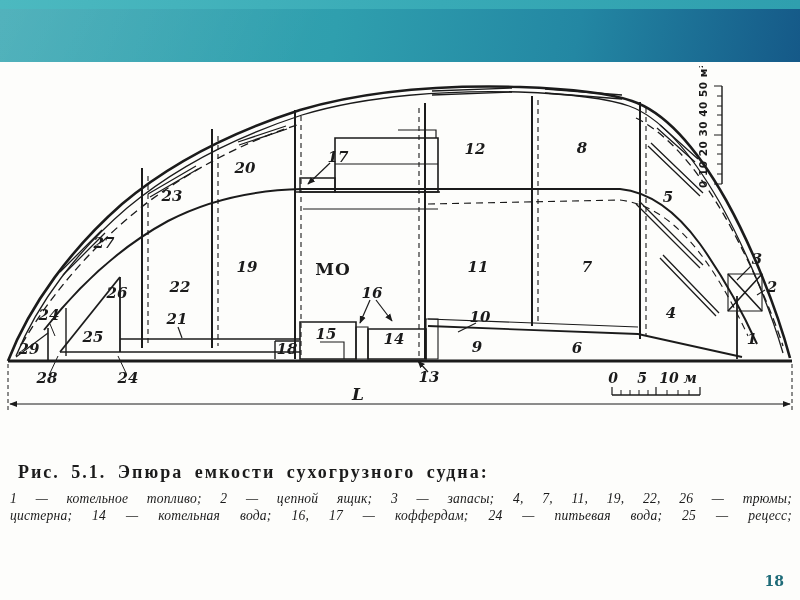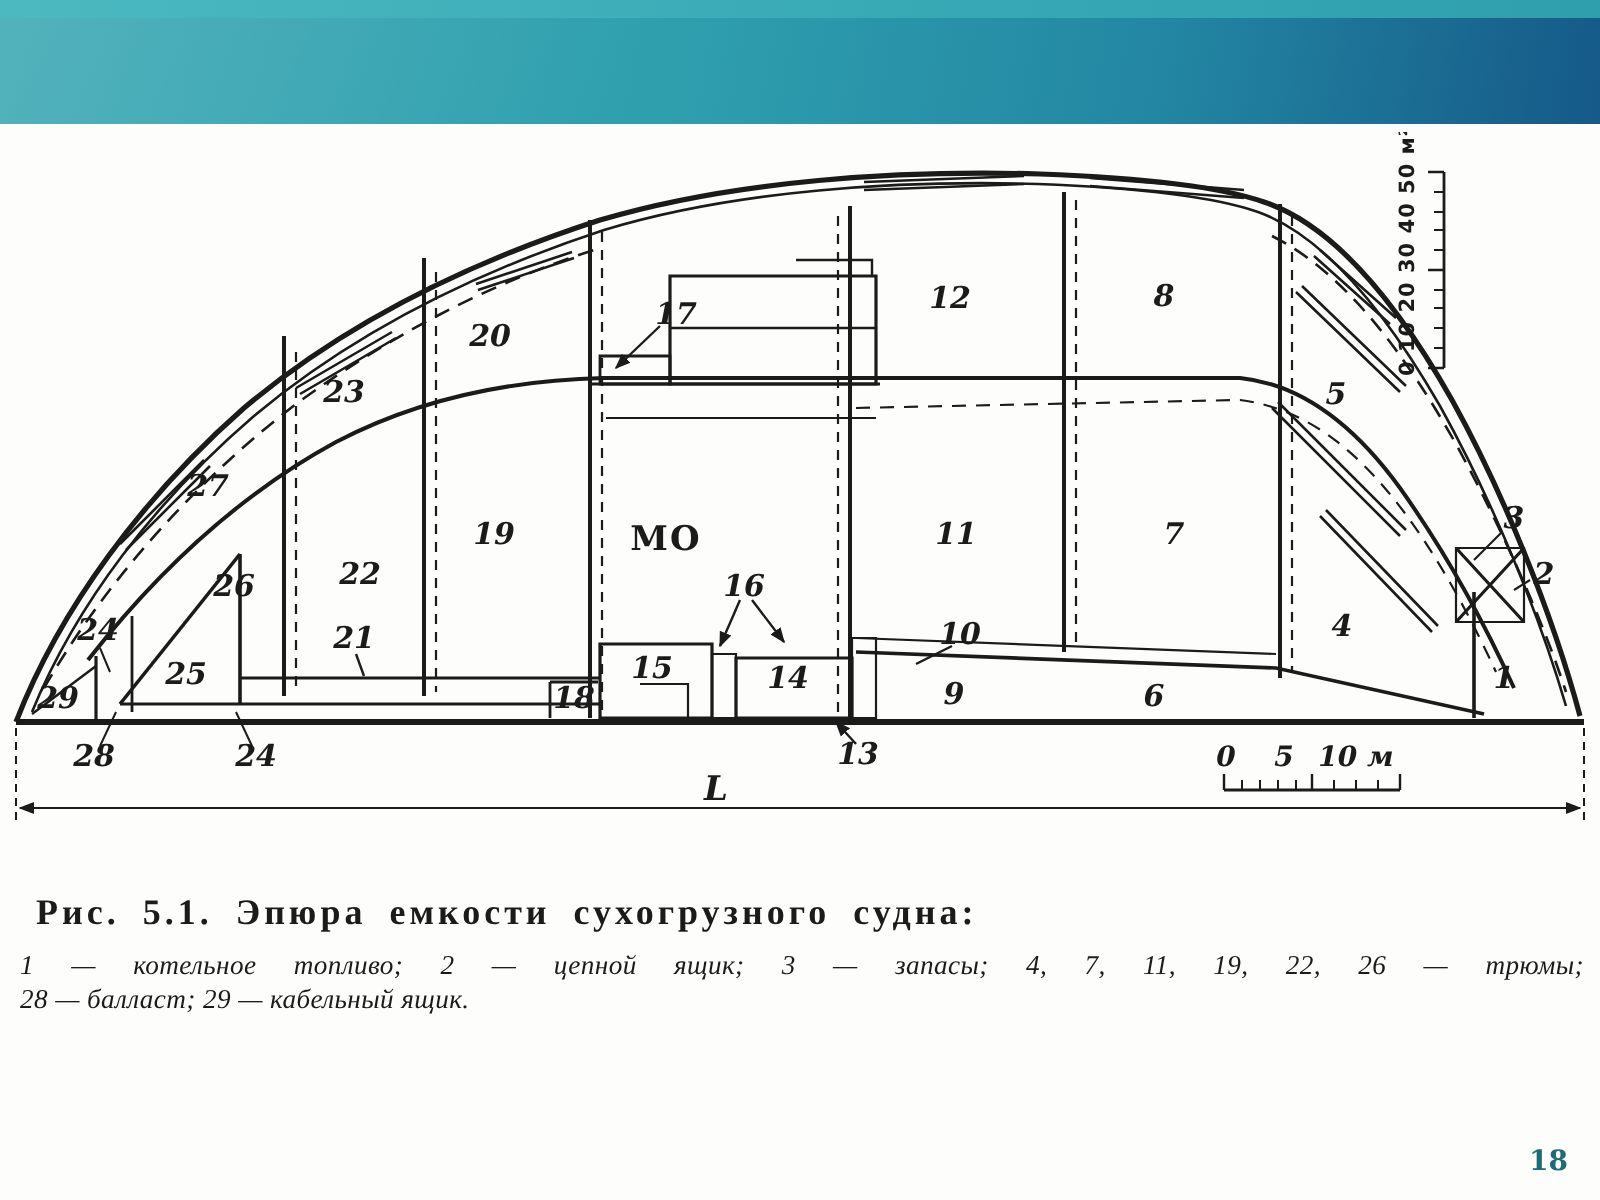--- a/index.html
+++ b/index.html
@@ -30,21 +30,21 @@
     font-family:"DejaVu Serif", serif;font-style:italic;font-weight:bold;
     font-size:14px;fill:#1b1b1b;text-anchor:middle;
   }
   .vscale-txt{
     font-family:"DejaVu Sans", sans-serif;font-style:normal;font-weight:bold;
     font-size:10.5px;fill:#1b1b1b;text-anchor:start;letter-spacing:0.5px;
   }
   .caption{position:absolute;left:10px;top:446px;width:782px;}
   .caption-title{
     font-size:18px;font-weight:bold;letter-spacing:2px;word-spacing:5px;
-    margin:0 0 7px 8px;white-space:nowrap;
+    margin:16px 0 7px 8px;white-space:nowrap;
   }
   .legend{font-size:13.6px;line-height:17px;letter-spacing:0.2px;font-style:italic;}
   .legend-line{text-align:justify;text-align-last:justify;}
   .legend-line.last{text-align:left;text-align-last:left;}
   .page-number{
     position:absolute;right:16px;bottom:11px;color:#1e6b78;
     font-family:"DejaVu Serif", serif;font-size:14px;font-weight:bold;
   }
 </style>
 </head>
@@ -212,19 +212,19 @@
         <text class="scale-txt" x="678" y="387">10 м</text>
         <text class="vscale-txt" transform="rotate(-90 707 192)" x="707" y="192">0 10 20 30 40 50 м²</text>
       </g>
     </svg>
   </figure>
 
   <div class="caption">
     <div class="caption-title">Рис. 5.1. Эпюра емкости сухогрузного судна:</div>
     <div class="legend">
       <div class="legend-line">1 — котельное топливо; 2 — цепной ящик; 3 — запасы; 4, 7, 11, 19, 22, 26 — трюмы;</div>
-      <div class="legend-line last">28 — балласт; 29 — кабельный ящик.</div>
+      <div class="legend-line">цистерна; 14 — котельная вода; 16, 17 — коффердам; 24 — питьевая вода; 25 — рецесс;</div>
     </div>
   </div>
 
   <div class="page-number">18</div>
 
 </div>
 
 </body></html>

